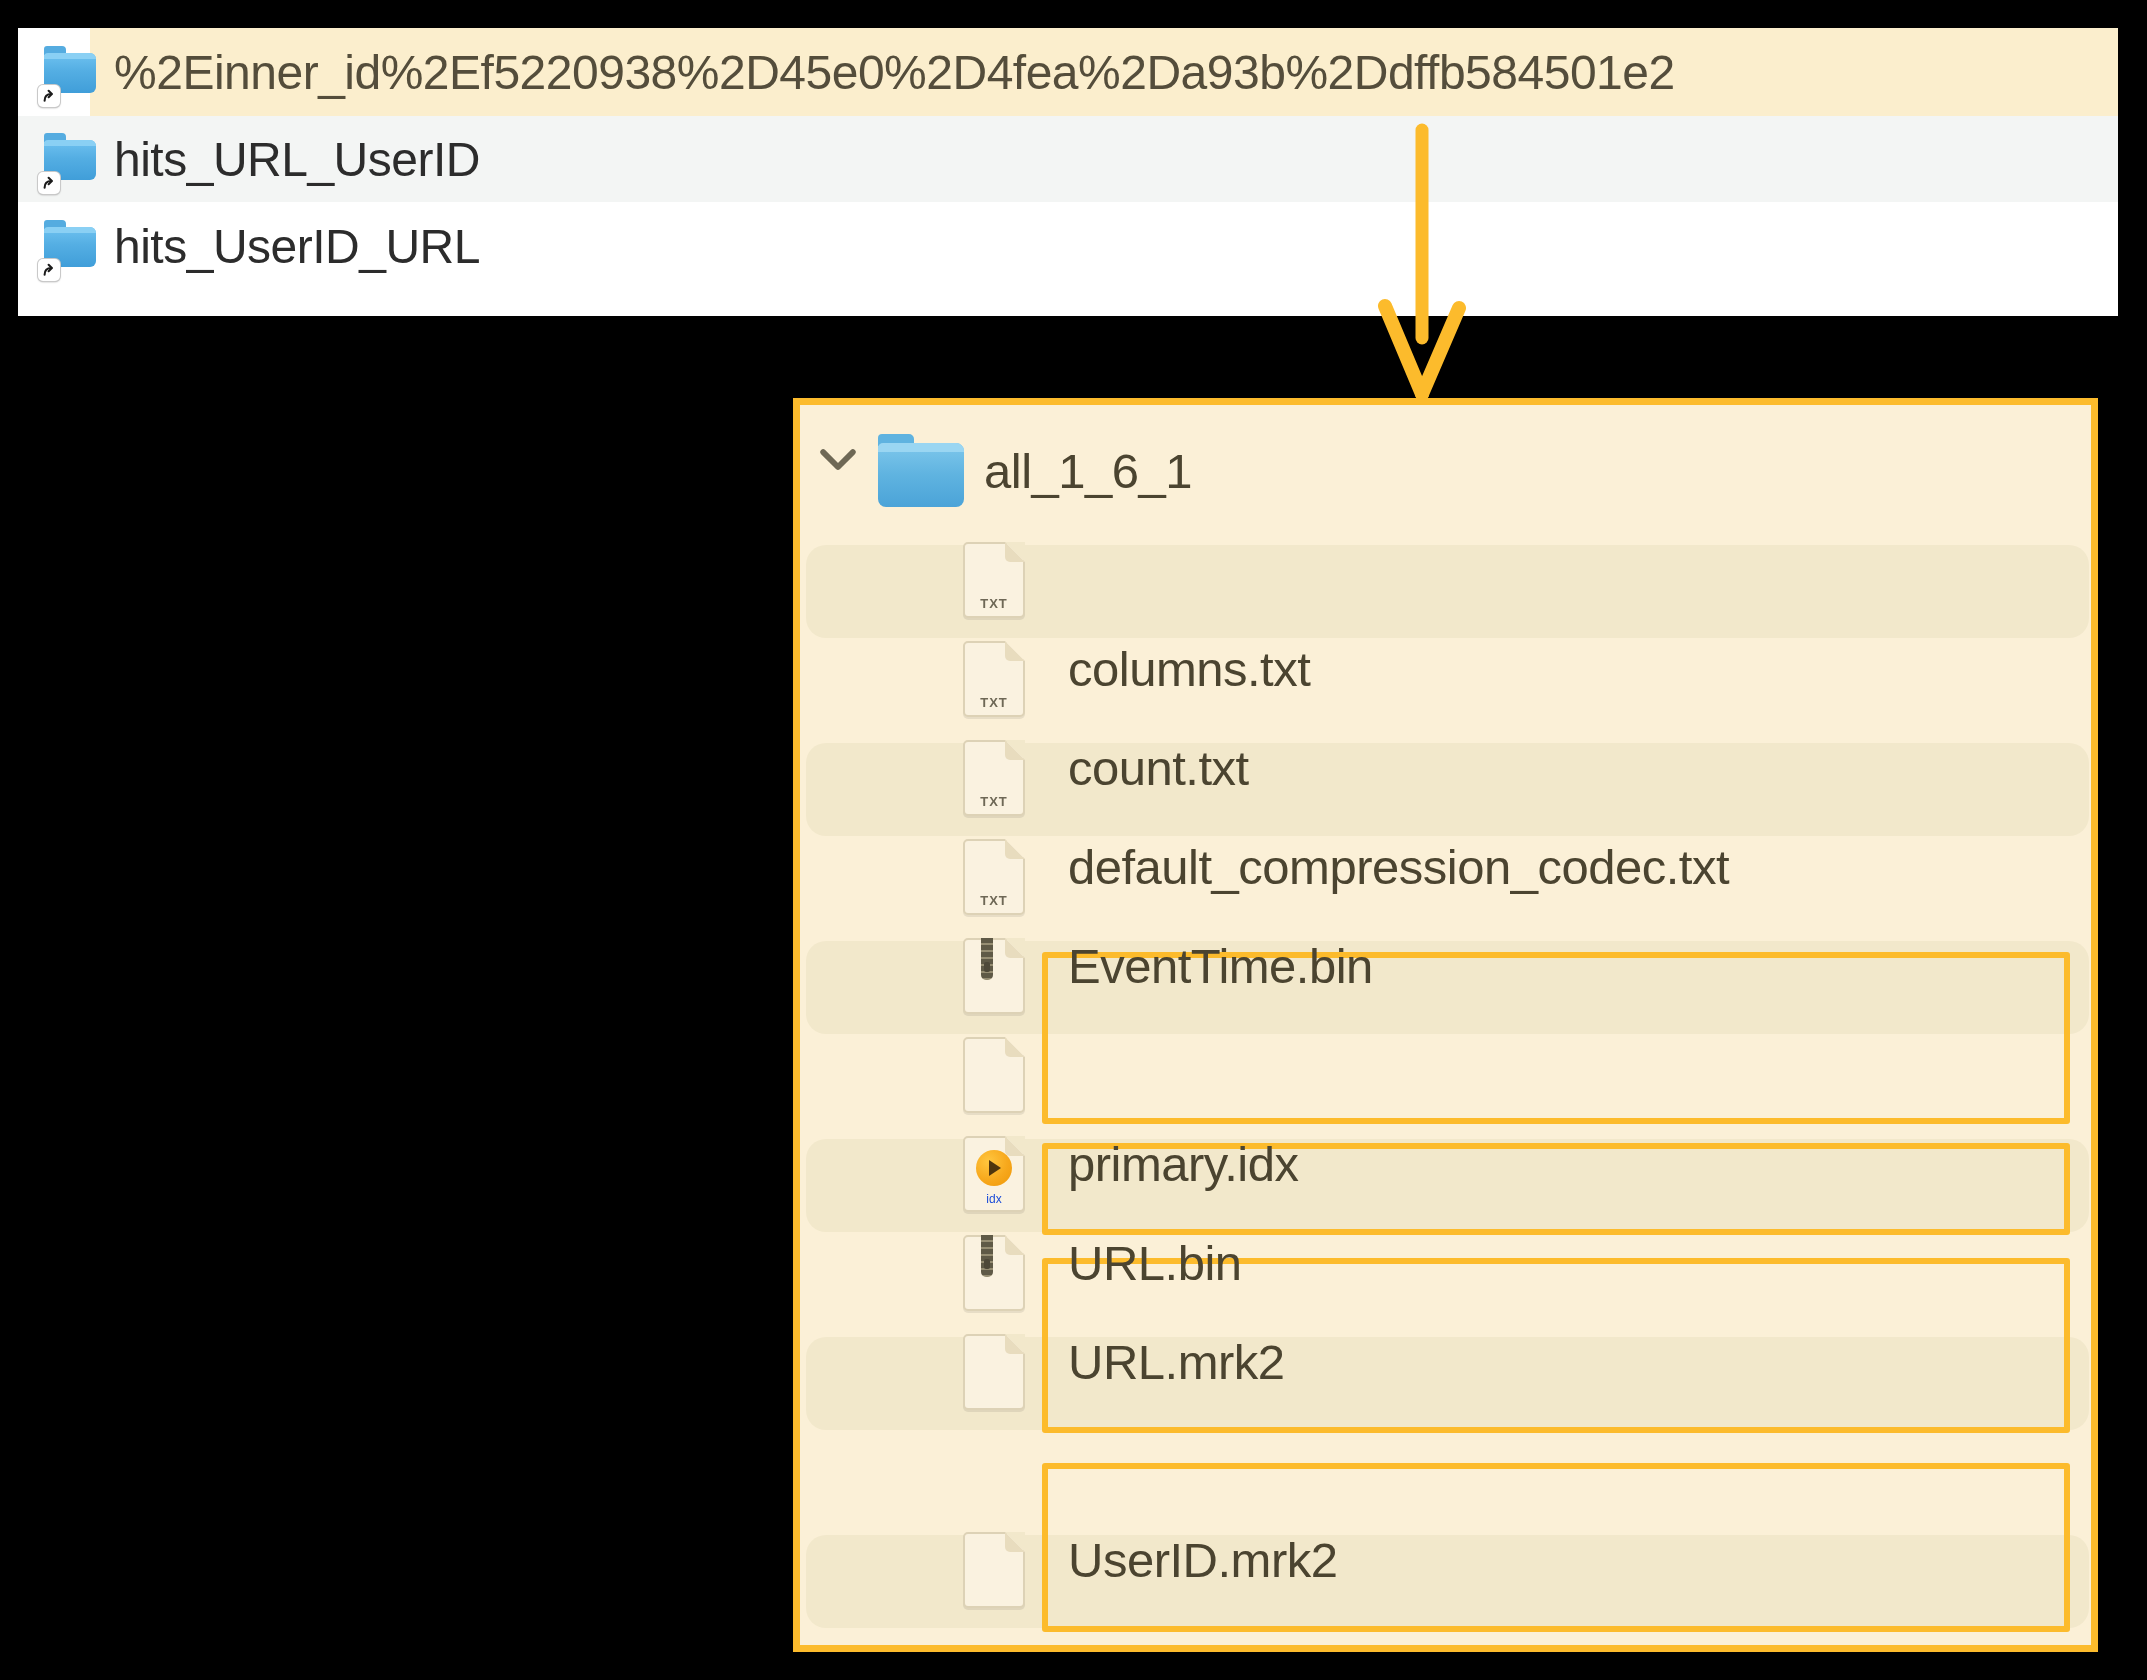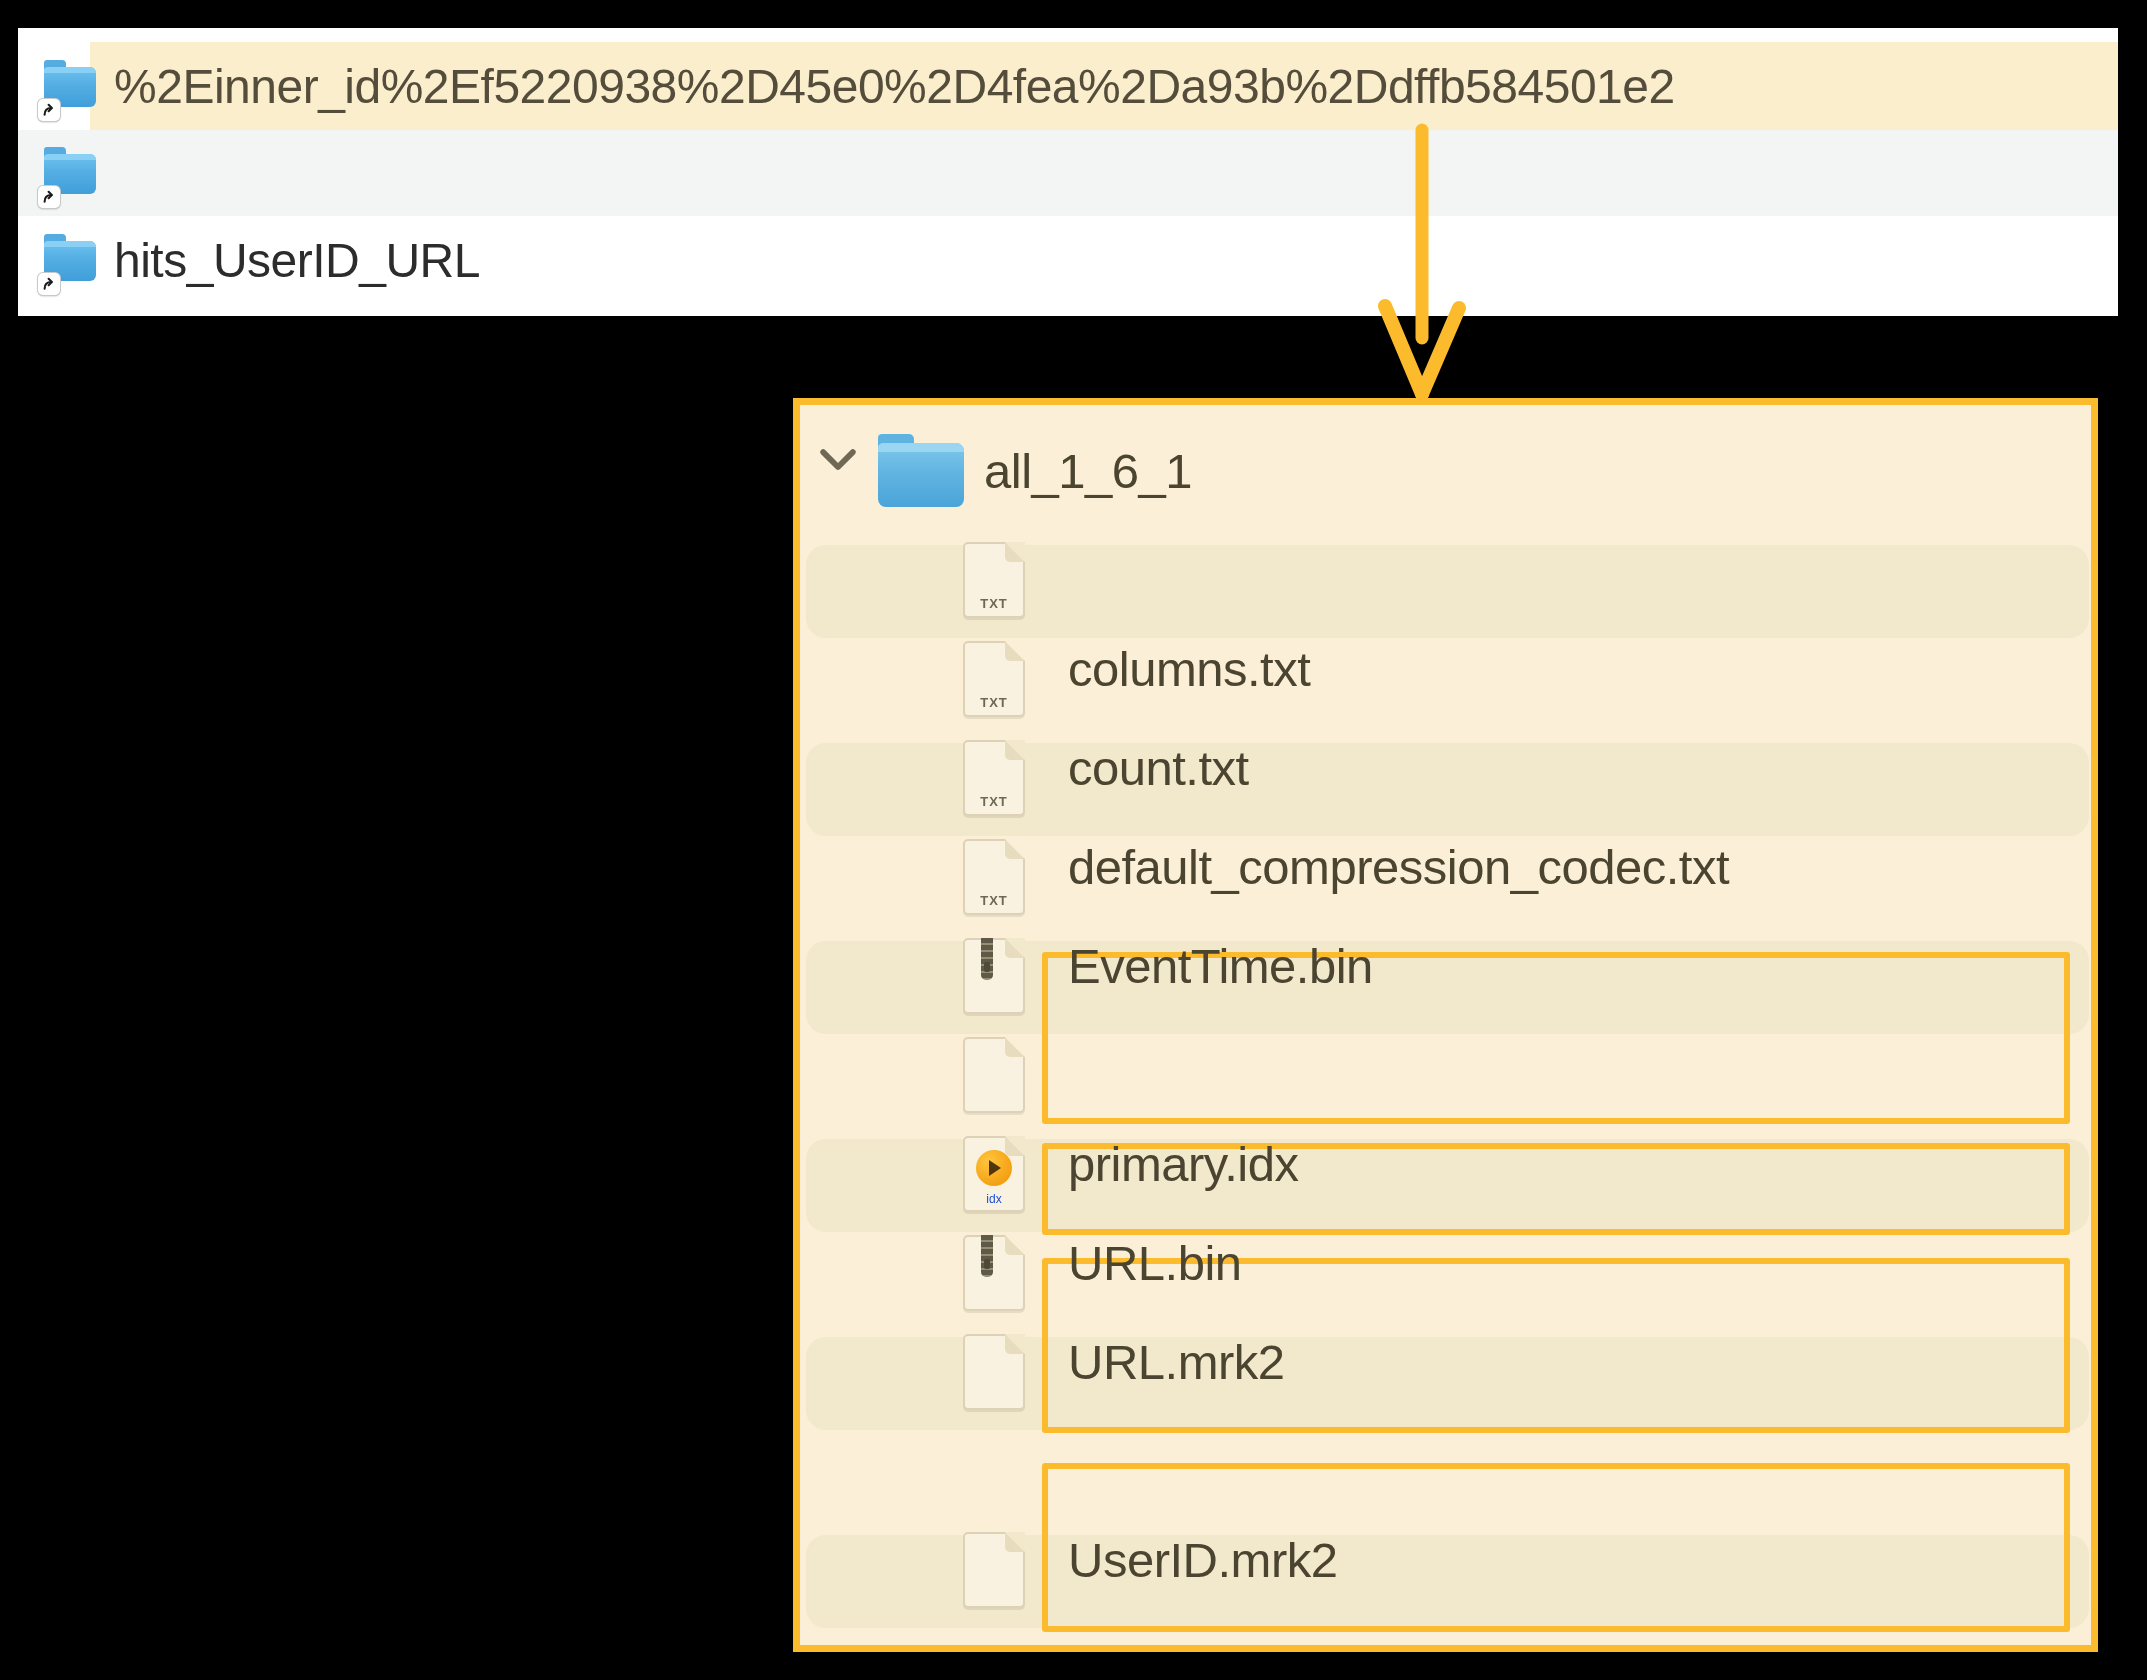--- a/index.html
+++ b/index.html
@@ -13,21 +13,21 @@
     --paper:#FAF2E0;
     --paper-edge:#DDD2B6;
     --flap:#E8DCBE;
   }
   html,body{margin:0;padding:0;background:#000;}
   .stage{position:relative;width:2147px;height:1680px;background:#000;overflow:hidden;
          font-family:"Liberation Sans","DejaVu Sans",sans-serif;}
 
   
   .finder-panel{position:absolute;left:18px;top:28px;width:2100px;height:288px;background:#fff;
-                display:flex;flex-direction:column;padding-top:14px;box-sizing:border-box;}
+                display:flex;flex-direction:column;box-sizing:border-box;}
   .f-row{position:relative;height:88px;display:flex;align-items:center;}
   .f-row.gray{background:var(--gray-row);height:86px;}
   .f-row .hl-band{position:absolute;left:72px;right:0;top:0;bottom:0;background:var(--hl-cream);}
   .f-row .mini-wrap{position:relative;z-index:1;margin-left:26px;width:54px;height:62px;flex:none;}
   .mini-folder{position:absolute;left:0;top:12px;width:52px;height:40px;border-radius:4px 6px 6px 6px;
                background:linear-gradient(180deg,#6FC2F0 0%,#54AEE3 45%,#409ED9 100%);}
   .mini-folder::before{content:"";position:absolute;top:-7px;left:0;width:22px;height:9px;
                background:#55ACE0;border-radius:3px 4px 0 0;}
   .mini-folder::after{content:"";position:absolute;top:0;left:0;right:0;height:6px;
                background:#8AD0F4;border-radius:4px 6px 0 0;}
@@ -103,20 +103,21 @@
     <div class="f-row gray">
       <span class="mini-wrap">
         <span class="mini-folder"></span>
         <span class="alias-badge">
           <svg width="16" height="16" viewBox="0 0 20 20">
               <path d="M4.5 16 Q4.5 7.5 13 7.5" fill="none" stroke="#1b1b1b" stroke-width="2.6" stroke-linecap="round"></path>
               <path d="M9.5 3.5 L13.6 7.5 L9.5 11.5" fill="none" stroke="#1b1b1b" stroke-width="2.6" stroke-linecap="round" stroke-linejoin="round"></path>
             </svg>
         </span>
       </span>
+      <span class="f-label">hits_URL_UserID</span>
     </div>
 
     <div class="f-row">
       <span class="mini-wrap">
         <span class="mini-folder"></span>
         <span class="alias-badge">
           <svg width="16" height="16" viewBox="0 0 20 20">
               <path d="M4.5 16 Q4.5 7.5 13 7.5" fill="none" stroke="#1b1b1b" stroke-width="2.6" stroke-linecap="round"></path>
               <path d="M9.5 3.5 L13.6 7.5 L9.5 11.5" fill="none" stroke="#1b1b1b" stroke-width="2.6" stroke-linecap="round" stroke-linejoin="round"></path>
             </svg>

